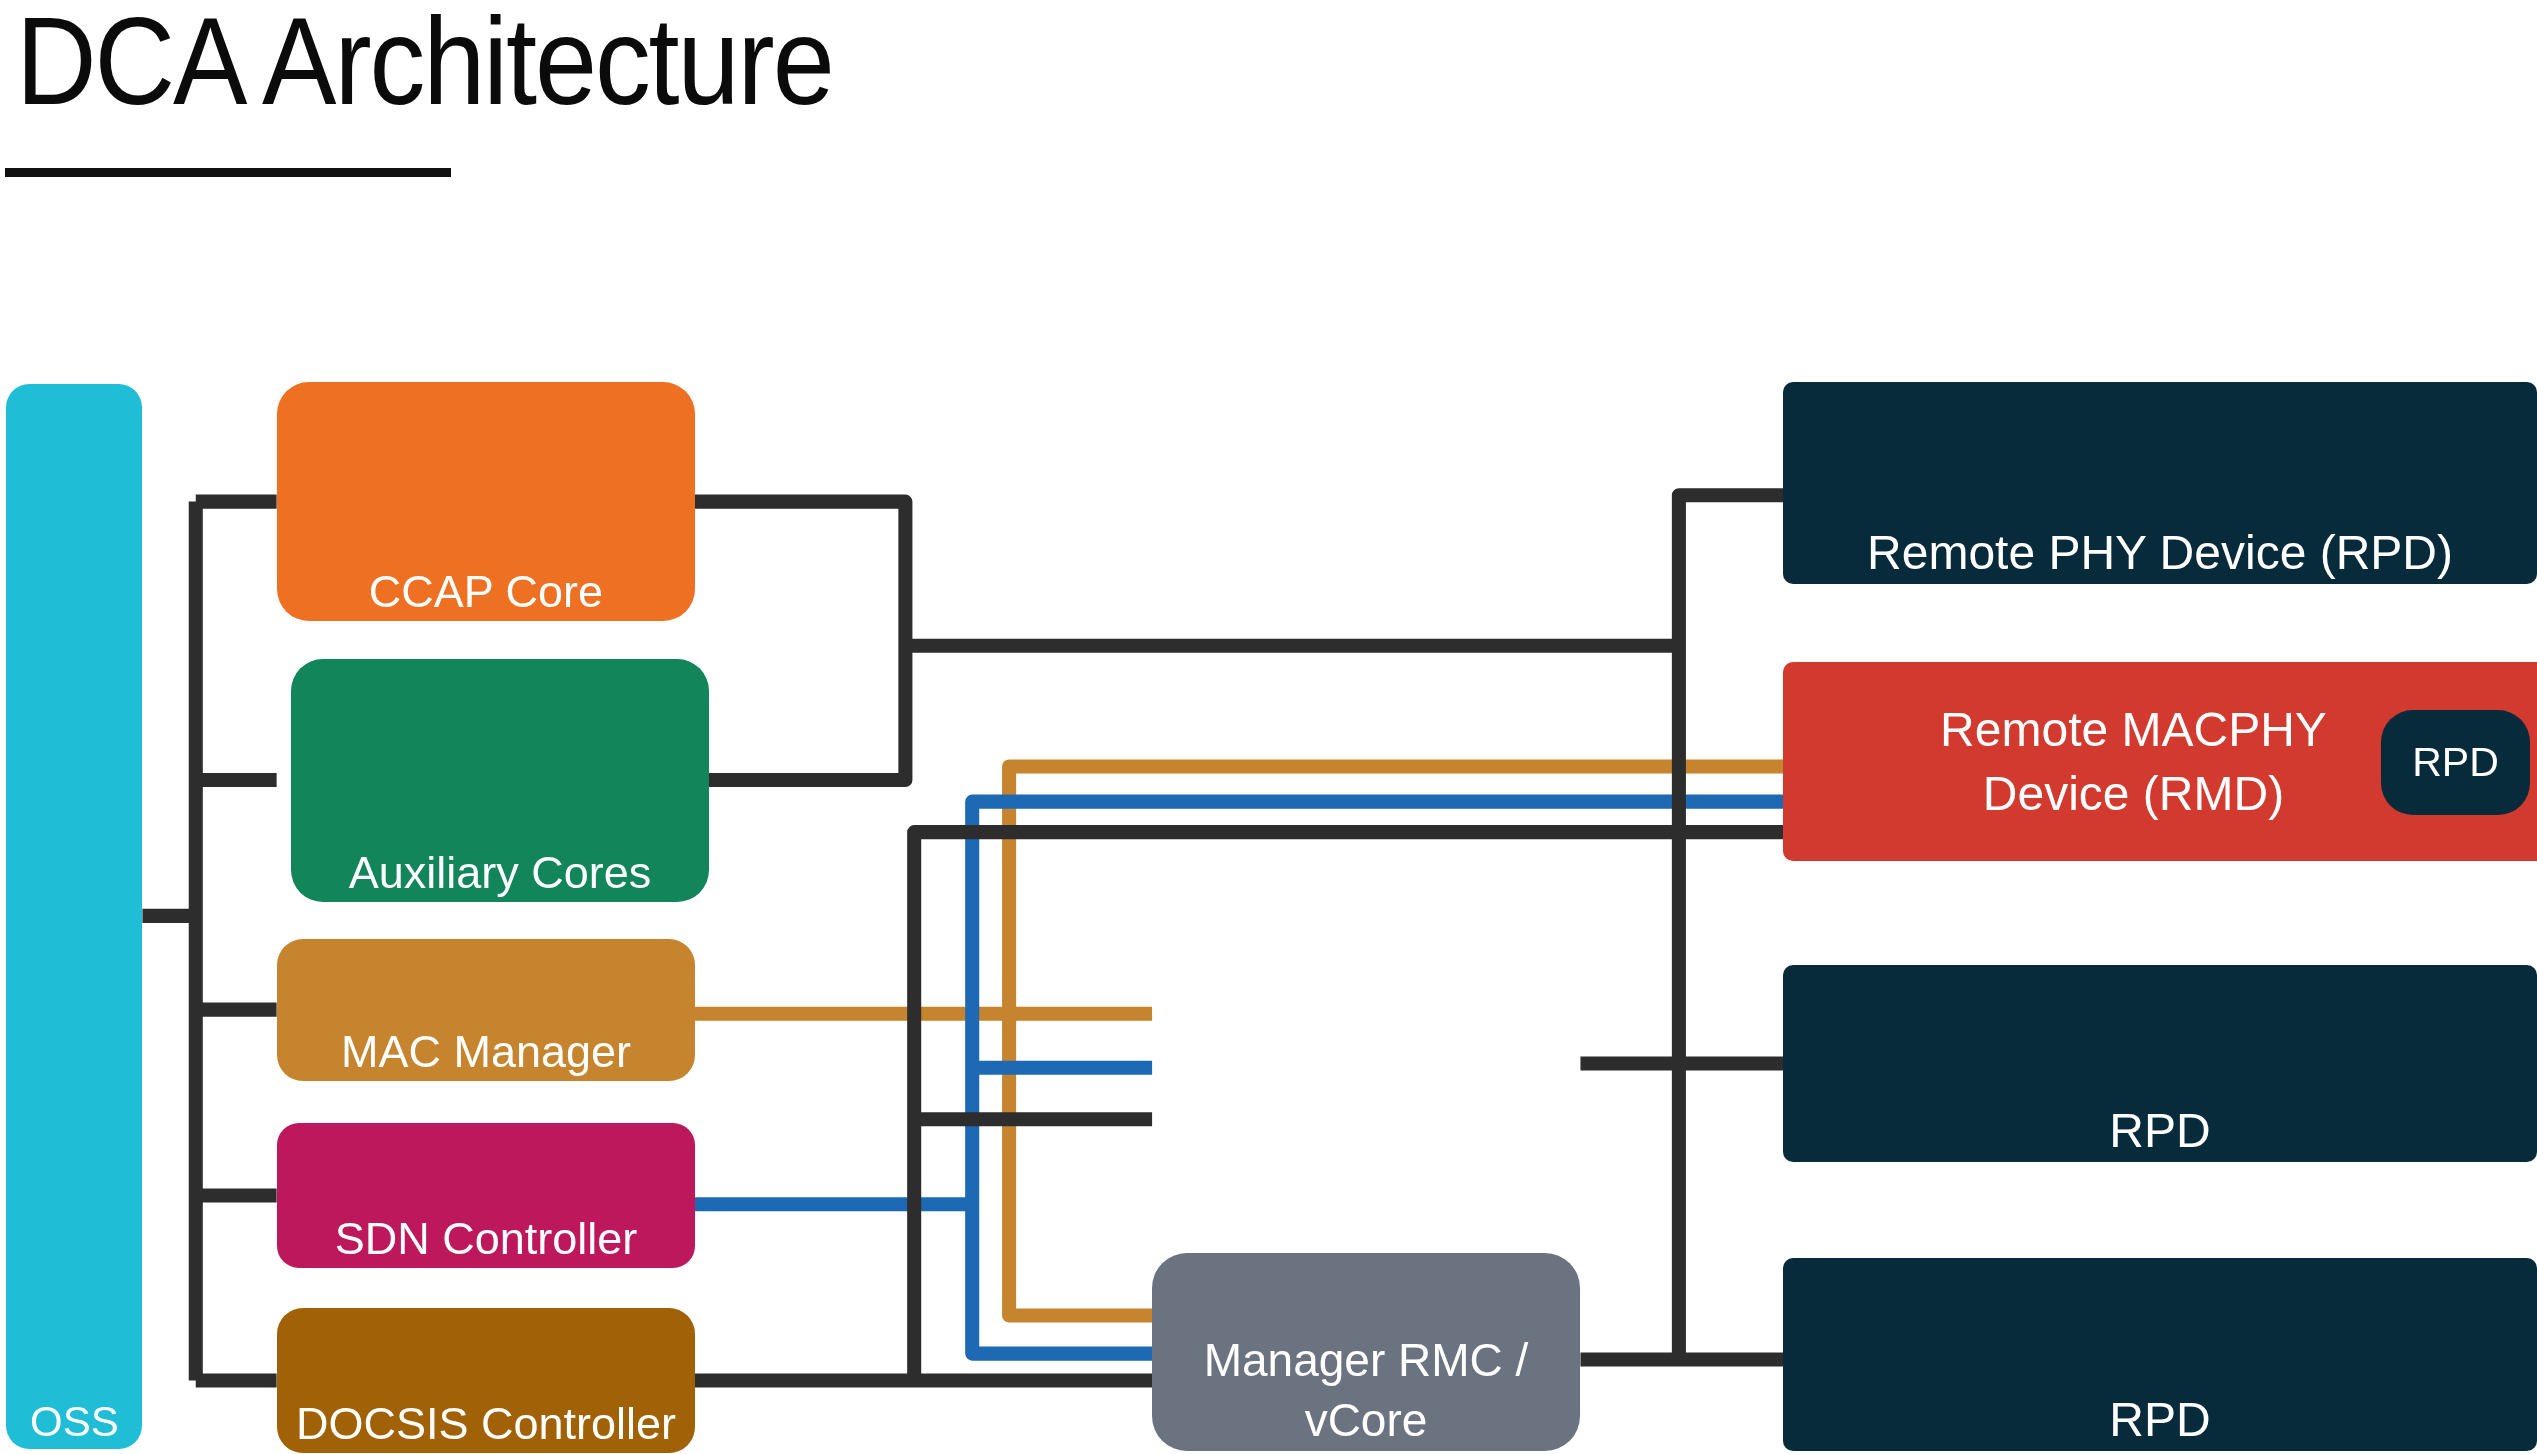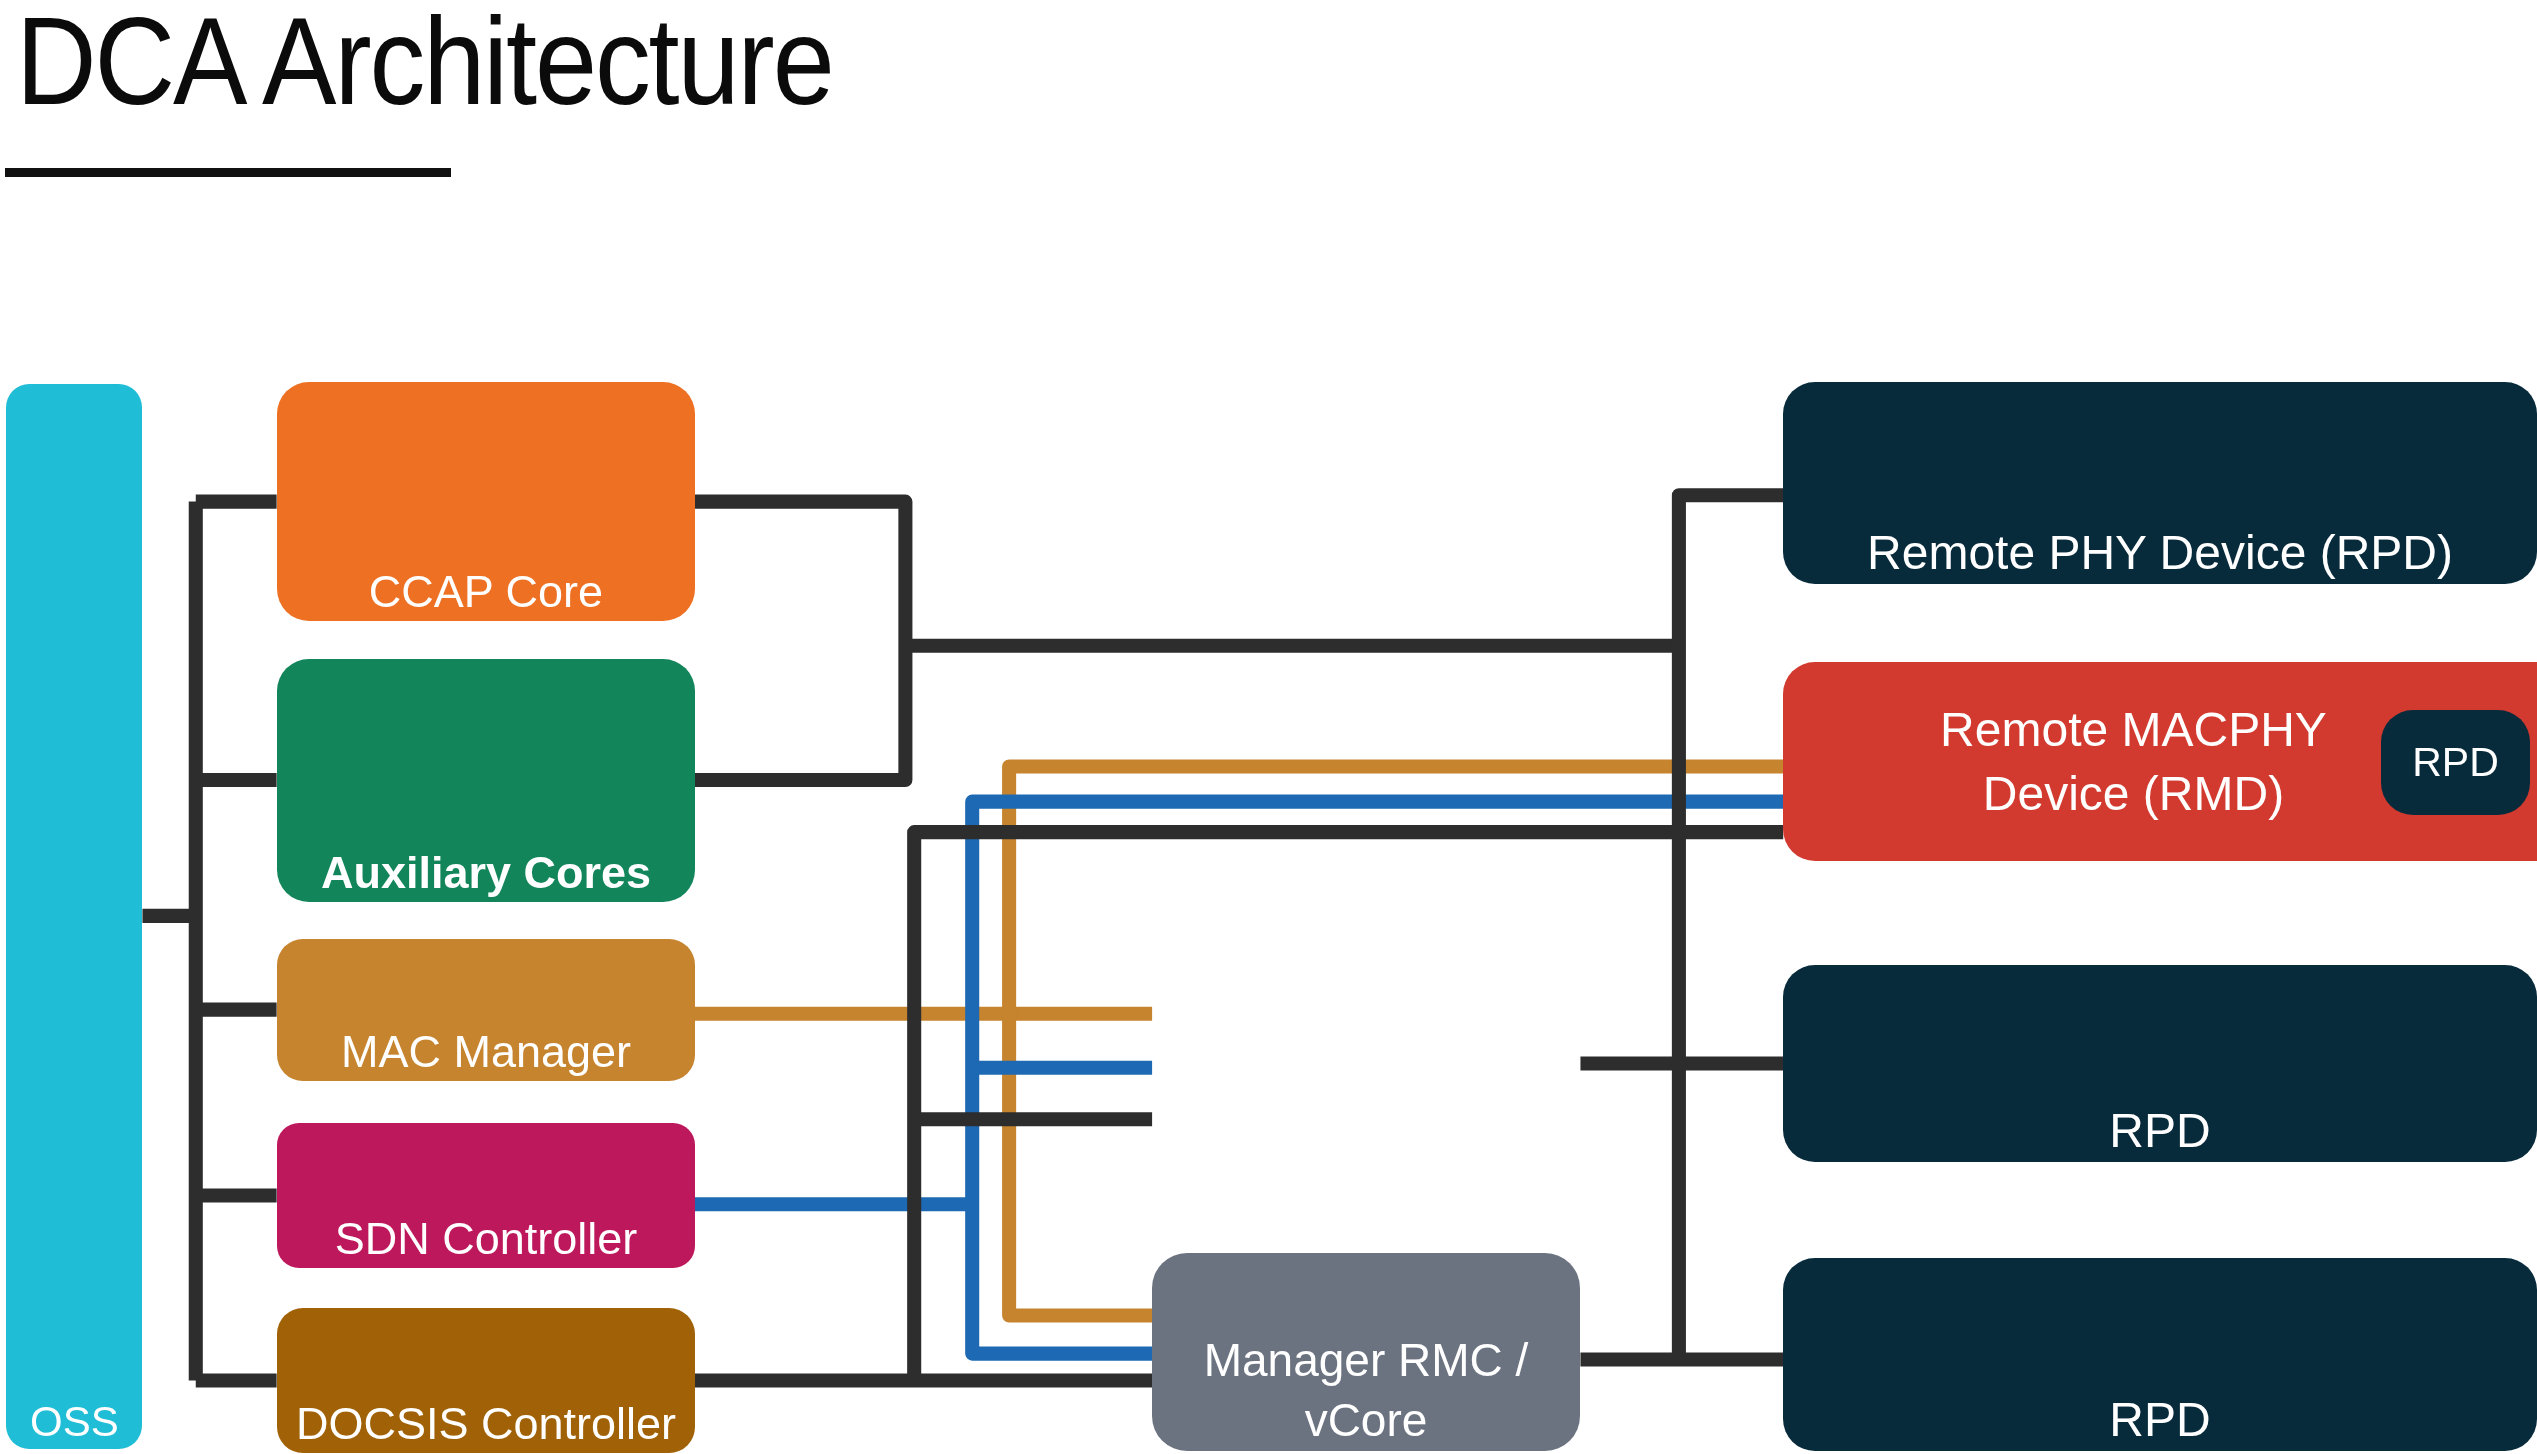--- a/index.html
+++ b/index.html
@@ -19,26 +19,26 @@
   #title-underline{
     position:absolute;left:4.7px;top:168px;width:446px;height:9.4px;background:#111;
   }
   #wires{position:absolute;left:0;top:0;width:2538px;height:1455px;}
   .node{
     position:absolute;display:flex;align-items:flex-end;justify-content:center;
     color:#fff;text-align:center;line-height:1.32;
   }
   .node .lbl{display:block;}
   .r40{border-radius:23.4px}.r45{border-radius:26px}.r55{border-radius:32px}
-  .r60{border-radius:35px}.r65{border-radius:32px}
+  .r60{border-radius:35px}.r65{border-radius:10px}
   .fs72{font-size:42px}.fs76{font-size:45px}.fs78{font-size:46px}.fs82{font-size:48px}
   
   #node-oss{left:6.4px;top:384px;width:136px;height:1065px;}
   #node-ccap{left:277px;top:382px;width:418px;height:239px;}
-  #node-aux{left:277px;top:659px;width:418px;height:243px;font-weight:bold;}
+  #node-aux{left:291px;top:659px;width:418px;height:243px;}
   #node-mac{left:277px;top:939px;width:418px;height:142px;}
   #node-sdn{left:277px;top:1123px;width:418px;height:145px;}
   #node-docsis{left:277px;top:1308px;width:418px;height:145px;}
   
   #node-rmc{left:1152px;top:965px;width:428px;height:204px;}
   #node-vrmc{left:1152px;top:1253px;width:428px;height:198px;}
   
   #node-rpd-top{left:1783px;top:382px;width:754px;height:202px;}
   #node-rmd{left:1783px;top:662px;width:888px;height:199px;}
   #node-rpd-mid{left:1783px;top:965px;width:754px;height:197px;}

